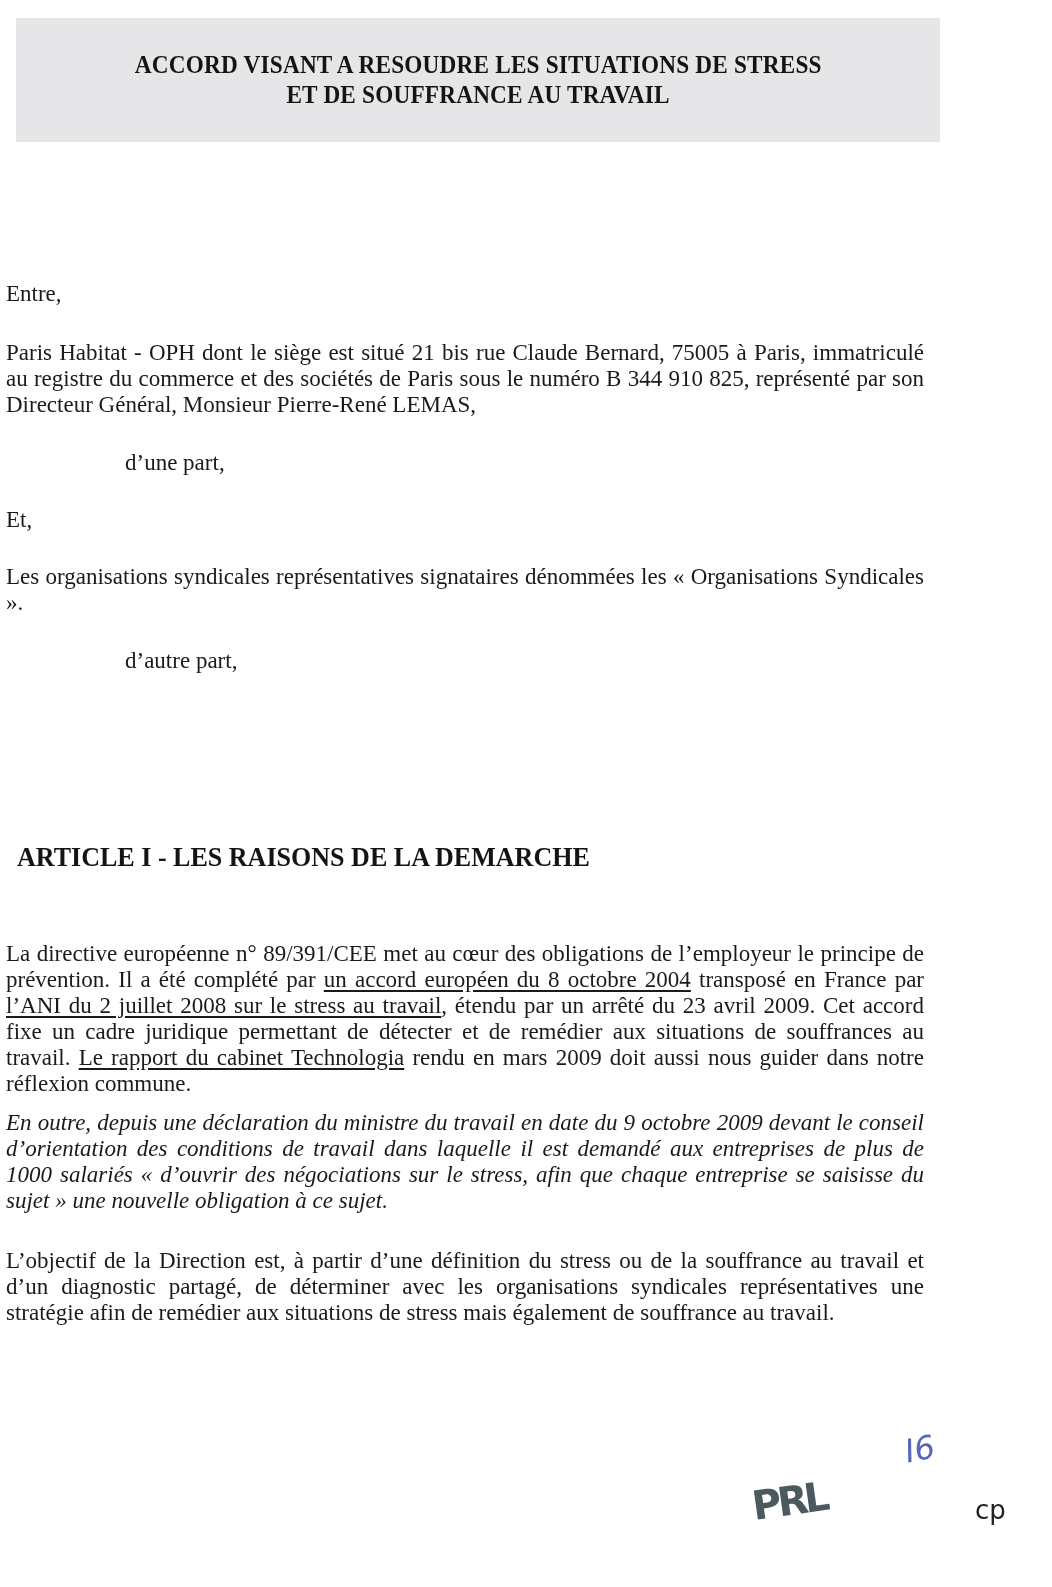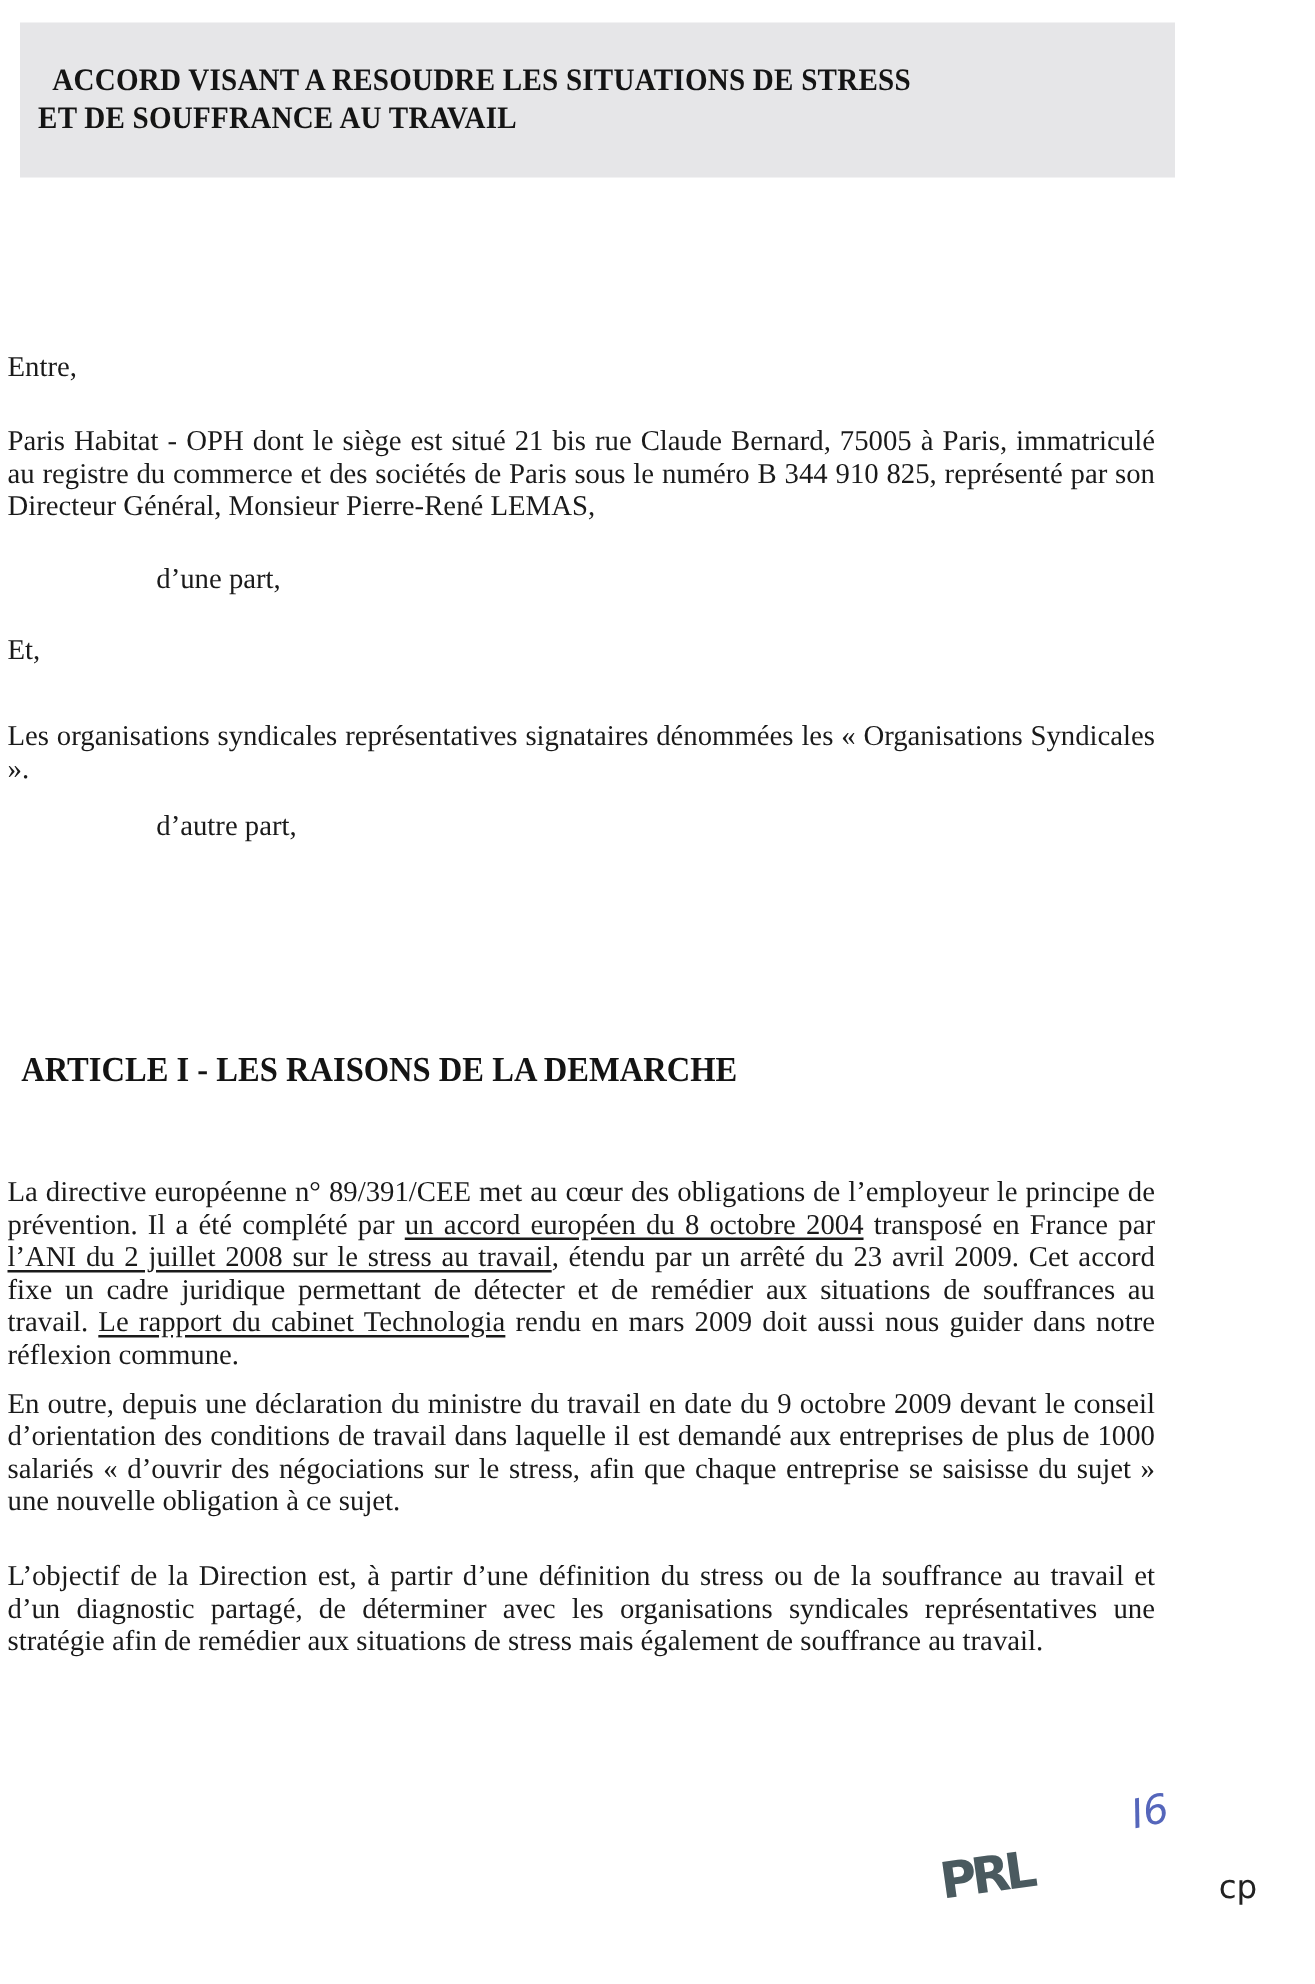--- a/index.html
+++ b/index.html
@@ -17,21 +17,21 @@
     }
     .title-box {
       position: absolute;
       left: 16px;
       top: 18px;
       width: 924px;
       height: 124px;
       background: #e6e6e8;
       display: flex;
       flex-direction: column;
-      align-items: flex-start;
+      align-items: center;
       justify-content: center;
     }
     .title-line {
       font-weight: bold;
       font-size: 25px;
       line-height: 30px;
       letter-spacing: 0.2px;
       color: #141414;
       text-align: center;
       transform: scaleX(0.93);
@@ -110,28 +110,28 @@
 </div>
 
 <div class="block" style="top:281px;">Entre,</div>
 
 <div class="block justify" style="top:340px;">Paris Habitat - OPH dont le siège est situé 21 bis rue Claude Bernard, 75005 à Paris, immatriculé au registre du commerce et des sociétés de Paris sous le numéro B 344 910 825, représenté par son Directeur Général, Monsieur Pierre-René LEMAS,</div>
 
 <div class="block indent" style="top:450px;">d’une part,</div>
 
 <div class="block" style="top:507px;">Et,</div>
 
-<div class="block justify" style="top:564px;margin-top:12px;">Les organisations syndicales représentatives signataires dénommées les « Organisations Syndicales ».</div>
+<div class="block justify" style="top:564px;">Les organisations syndicales représentatives signataires dénommées les « Organisations Syndicales ».</div>
 
 <div class="block indent" style="top:648px;">d’autre part,</div>
 
 <div class="article-heading">ARTICLE I -  LES RAISONS DE LA DEMARCHE</div>
 
 <div class="block justify" style="top:941px;"><span>La directive européenne n° 89/391/CEE met au cœur des obligations de l’employeur le principe de prévention. Il a été complété par </span><span class="u">un accord européen du 8 octobre 2004</span><span> transposé en France par </span><span class="u">l’ANI du 2 juillet 2008 sur le stress au travail</span><span>, étendu par un arrêté du 23 avril 2009. Cet accord fixe un cadre juridique permettant de détecter et de remédier aux situations de souffrances au travail.  </span><span class="u">Le rapport du cabinet Technologia</span><span> rendu en mars 2009 doit aussi nous guider dans notre réflexion commune.</span></div>
 
-<div class="block justify" style="top:1110px;">En outre, depuis une déclaration du ministre du travail en date du 9 octobre 2009 devant le conseil d’orientation des conditions de travail dans laquelle il est demandé aux entreprises de plus de 1000 salariés « d’ouvrir des négociations sur le stress, afin que chaque entreprise se saisisse du sujet » une nouvelle obligation à ce sujet.</div>
+<div class="block justify" style="top:1110px;font-style:italic;">En outre, depuis une déclaration du ministre du travail en date du 9 octobre 2009 devant le conseil d’orientation des conditions de travail dans laquelle il est demandé aux entreprises de plus de 1000 salariés « d’ouvrir des négociations sur le stress, afin que chaque entreprise se saisisse du sujet » une nouvelle obligation à ce sujet.</div>
 
 <div class="block justify" style="top:1248px;">L’objectif de la Direction est, à partir d’une définition du stress ou de la souffrance au travail et d’un diagnostic partagé, de déterminer avec les organisations syndicales représentatives une stratégie afin de remédier aux situations de stress mais également de souffrance au travail.</div>
 
 <div class="handwriting hw-prl">PRL</div>
 <div class="handwriting hw-16">I6</div>
 <div class="handwriting hw-cp">cp</div>
 <div class="handwriting hw-pl">pl</div>
 
 </body></html>

